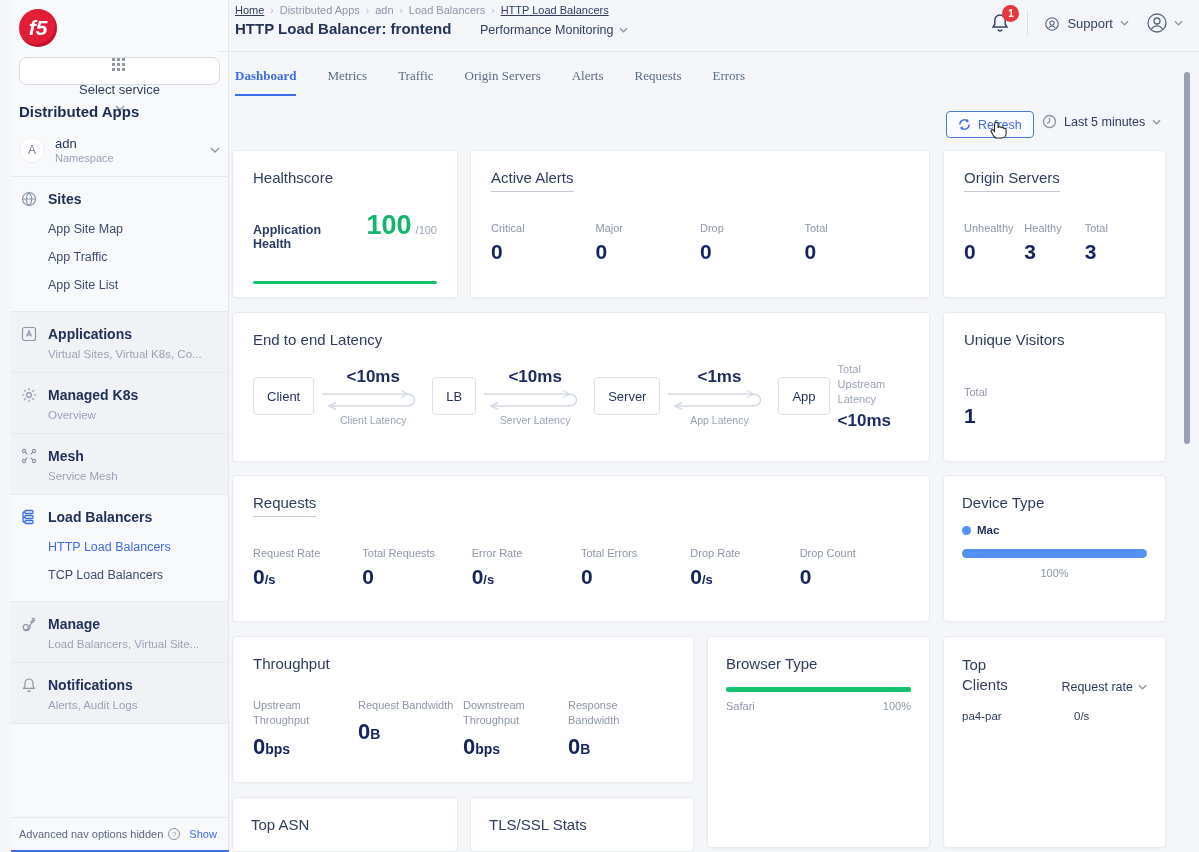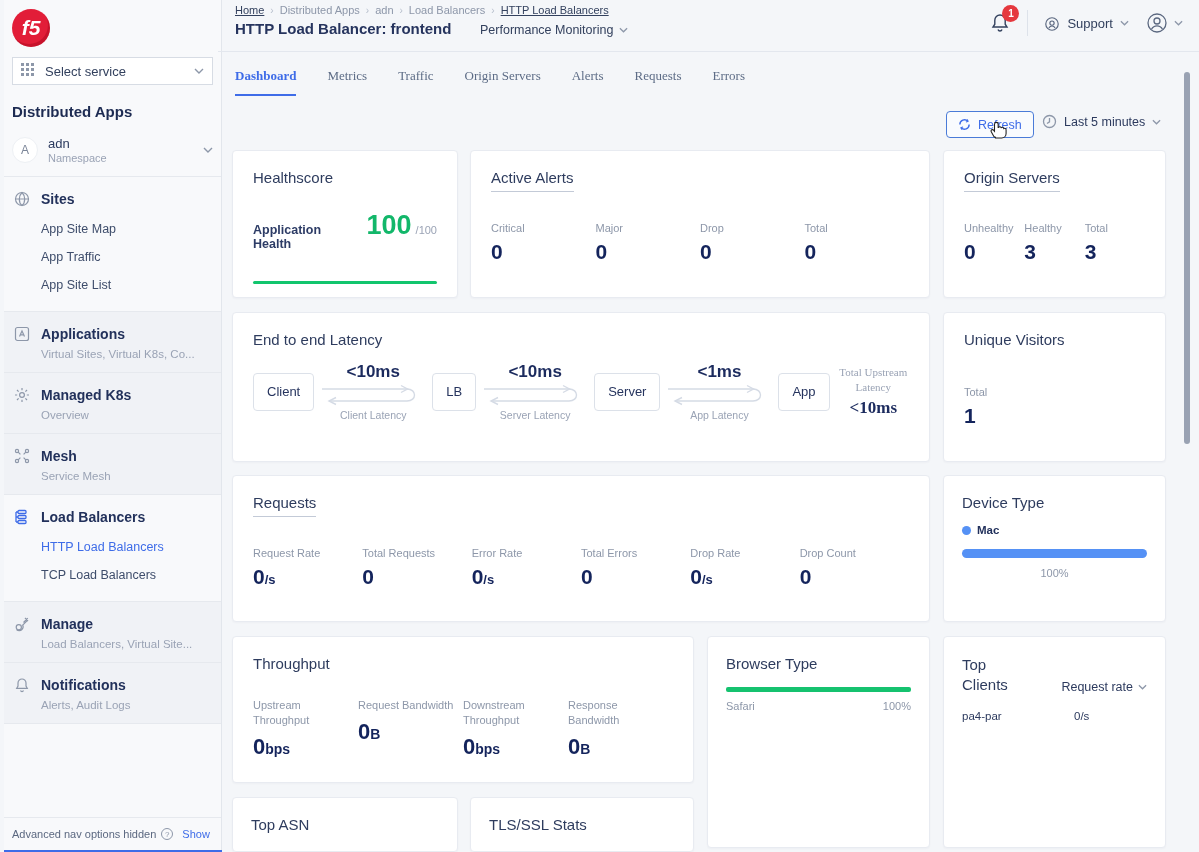--- a/index.html
+++ b/index.html
@@ -1,29 +1,29 @@
 <!DOCTYPE html>
 <html><head>
 <meta charset="utf-8">
 <style>
   * { margin:0; padding:0; box-sizing:border-box; }
   html,body { width:1199px; height:852px; overflow:hidden;
     font-family:"Liberation Sans", sans-serif; background:#f4f6f9; color:#26345e; }
 
   
-  .sidebar { position:absolute; left:4px; top:0; width:218px; height:852px;
+  .sidebar { position:absolute; left:11px; top:0; width:218px; height:852px;
     background:#f8f9fb; border-right:1px solid #e2e6ec; }
   .logo-wrap { padding:9px 8px 4px; }
   .f5-logo { width:38px; height:38px; border-radius:50%; background:#e21d38;
     color:#fff; font-weight:bold; font-style:italic; font-size:21px;
     display:flex; align-items:center; justify-content:center;
     box-shadow: inset -2px -3px 0 rgba(150,0,20,.35); }
   .select-service { margin:6px 8px 0; height:28px; background:#fff;
-    border:1px solid #d7dce4; border-radius:0; display:flex; align-items:center;
-    padding:0 8px; gap:8px; font-size:13px; color:#33415e; }
+    border:1px solid #d7dce4; border-radius:8px; display:flex; align-items:center;
+    padding:0 8px; gap:8px; font-size:13px; color:#33415e;flex-direction:column; }
   .select-service .grow { flex:1; }
   .side-title { margin:18px 8px 6px; font-size:15px; font-weight:bold; color:#1d2b52; }
   .ns-row { display:flex; align-items:center; gap:10px; padding:10px 8px 12px;
     border-bottom:1px solid #e6e9ee; }
   .ns-avatar { width:26px; height:26px; border-radius:50%; background:#fff;
     border:1px solid #edf0f4; color:#7c8699; font-size:12px; display:flex;
     align-items:center; justify-content:center; }
   .ns-name { font-size:13px; color:#2b3a5e; }
   .ns-type { font-size:11px; color:#9aa3b5; margin-top:1px; }
   .ns-grow { flex:1; }
@@ -105,21 +105,21 @@
   .stats-row.narrow .stat { width:67px; }
 
   
   .lat-flow { display:flex; align-items:center; margin-top:14px; gap:4px; }
   .lat-node { border:1px solid #dce1e9; border-radius:4px; background:#fff;
     height:38px; padding:0 13px; display:flex; align-items:center; font-size:13px;
     color:#26345e; white-space:nowrap; }
   .lat-hop { display:flex; flex-direction:column; align-items:center; width:118px; }
   .lat-val { font-size:17px; font-weight:bold; color:#1c2b5e; }
   .lat-hop-label { font-size:10.5px; color:#9aa3b5; margin-top:1px; }
-  .lat-total { width:96px; text-align:center; margin-left:4px;font-family:Liberation Serif, serif; }
+  .lat-total { width:96px; text-align:left; margin-left:4px; }
   .lat-total-label { font-size:11px; color:#9aa3b5; line-height:1.35; }
   .lat-total-val { font-size:17px; font-weight:bold; color:#1c2b5e; margin-top:4px; }
 
   .uv-label { font-size:11px; color:#8d97a9; margin-top:38px; }
   .uv-value { font-size:21px; font-weight:bold; color:#14245c; margin-top:6px; }
 
   .dt-legend { display:flex; align-items:center; gap:6px; margin-top:13px; }
   .dt-dot { width:9px; height:9px; border-radius:50%; }
   .dt-name { font-size:11.5px; font-weight:bold; color:#22315c; }
   .dt-bar { height:9px; border-radius:5px; margin-top:13px; }

